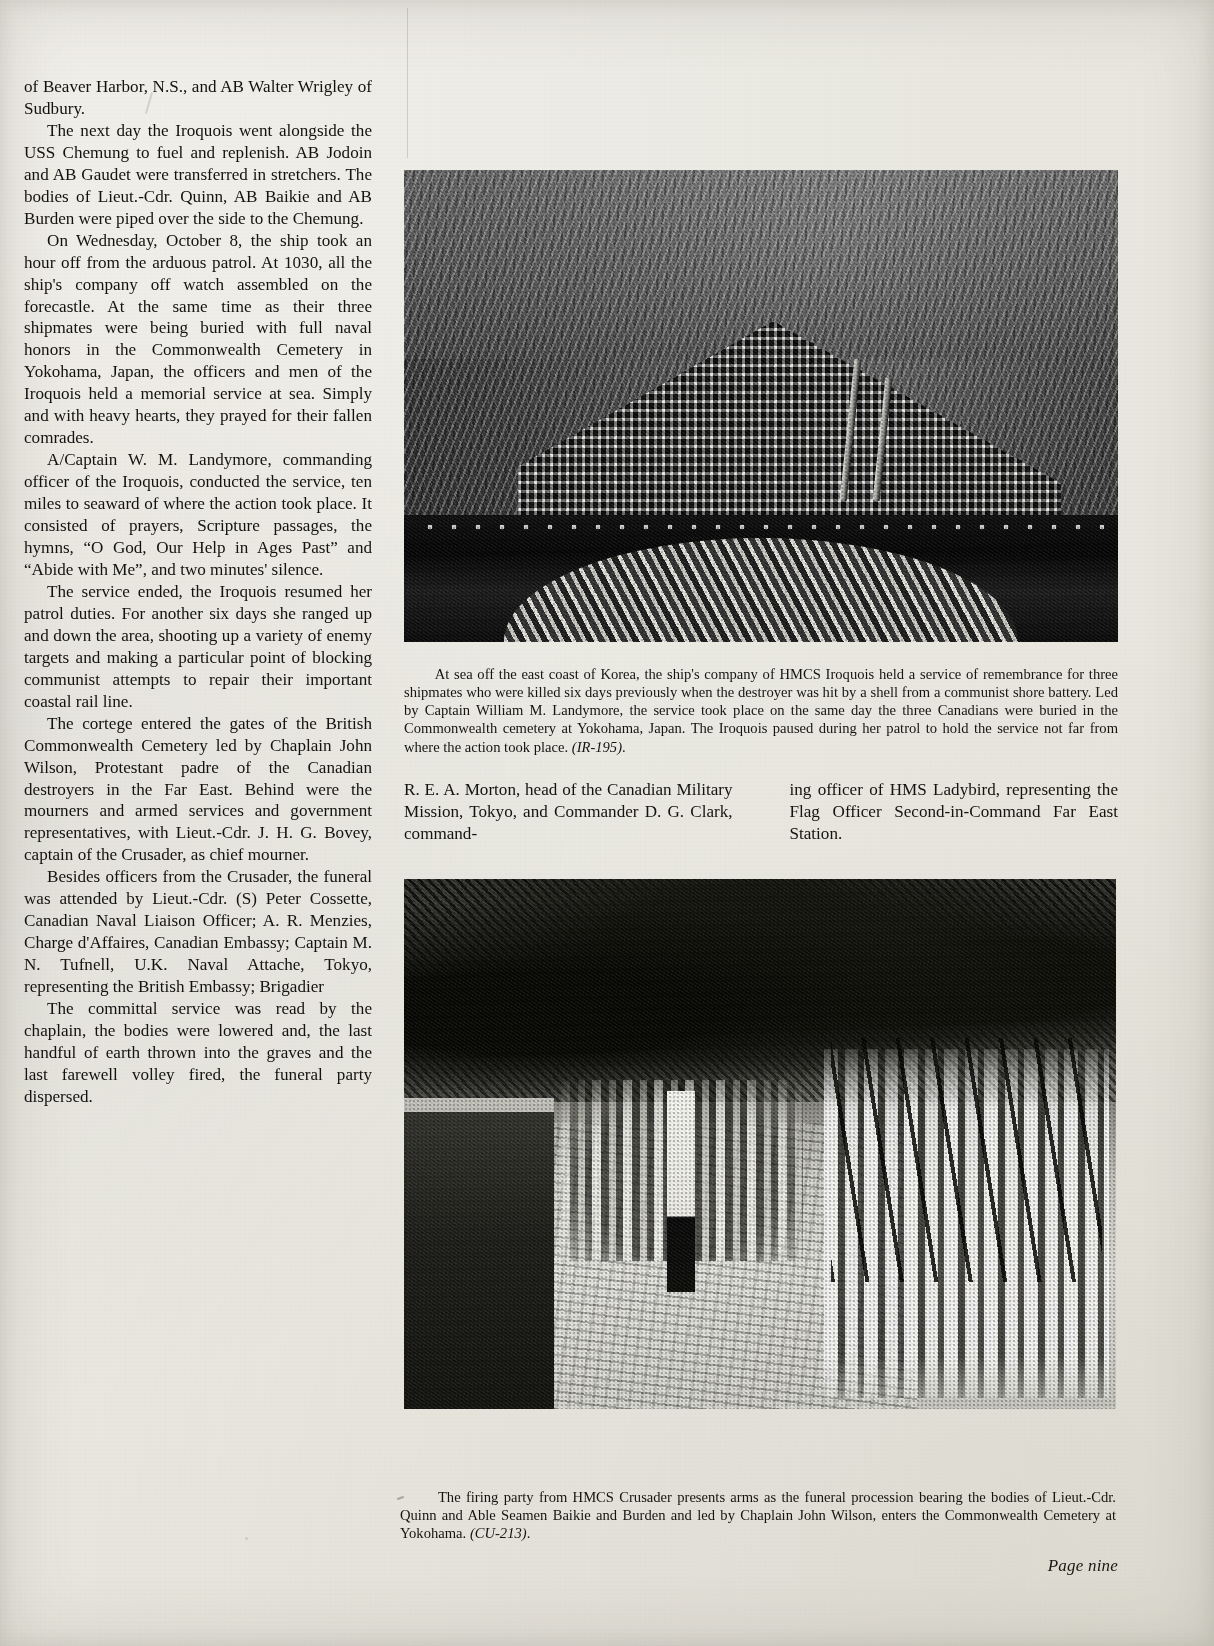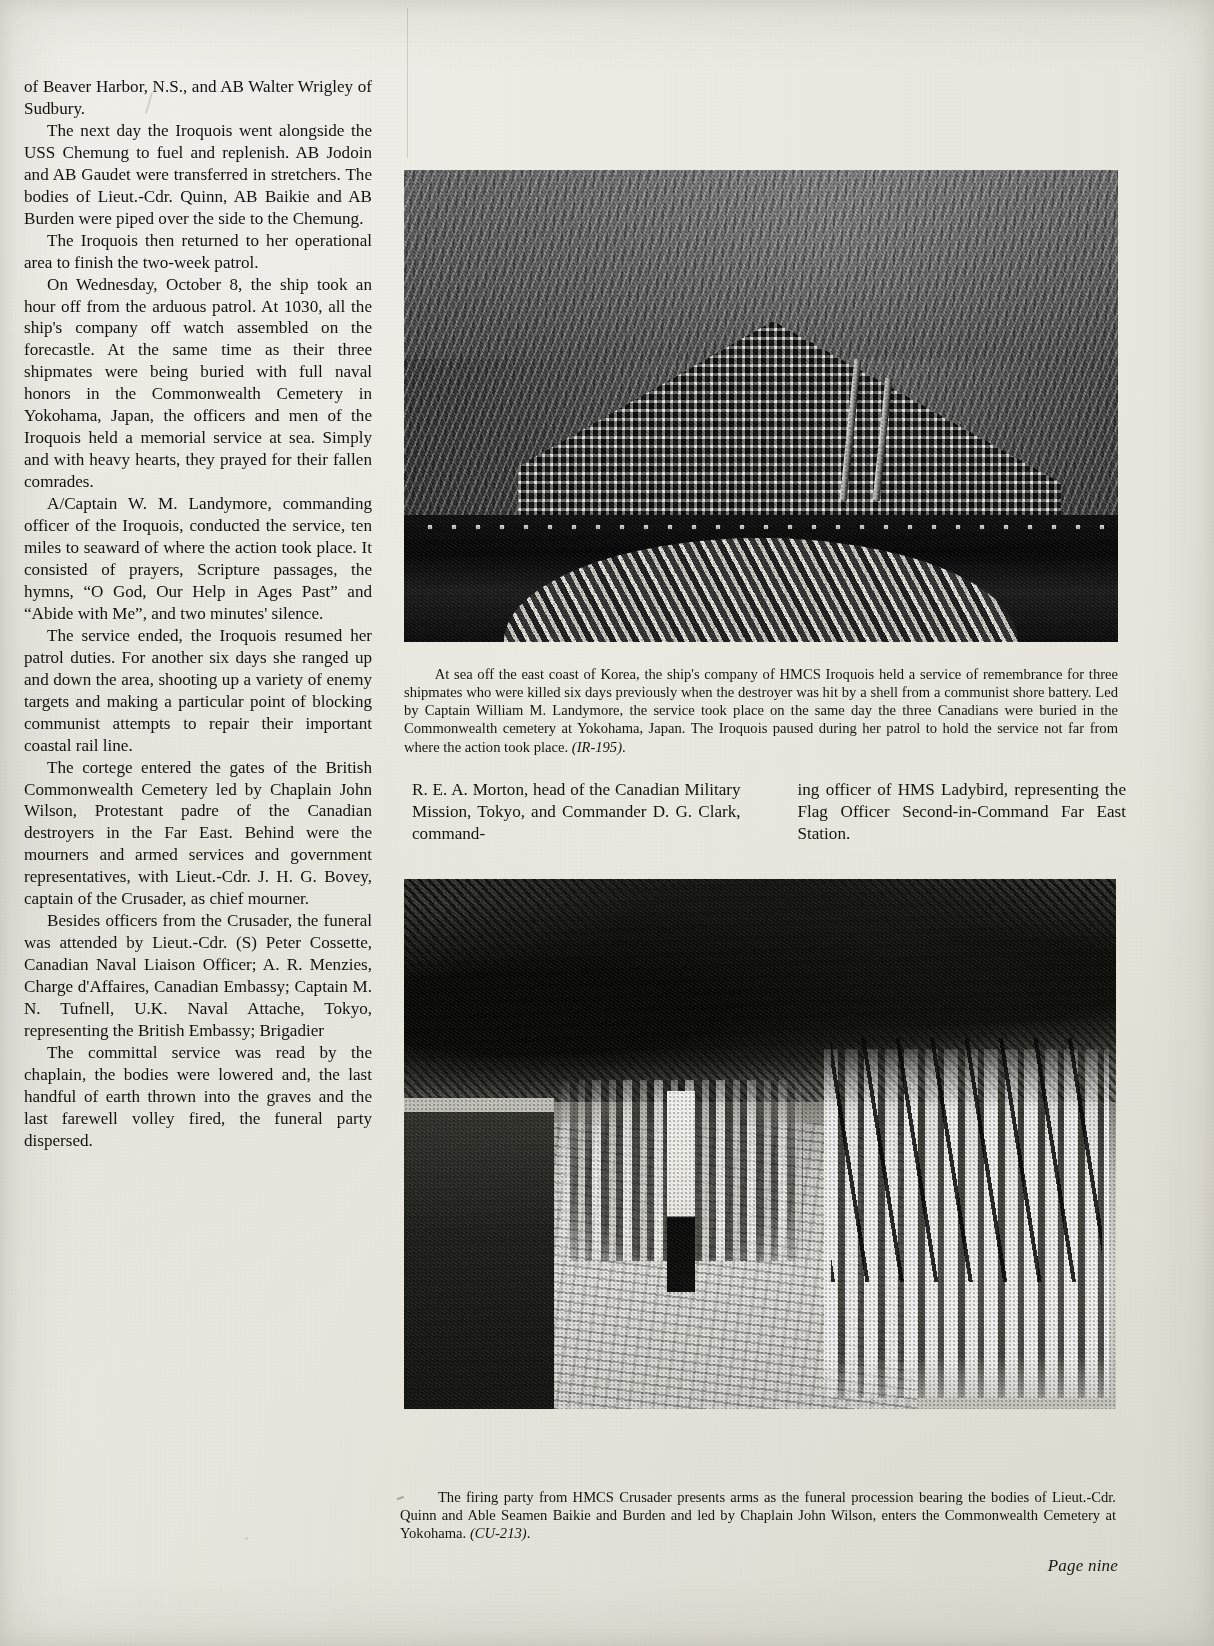--- a/index.html
+++ b/index.html
@@ -212,21 +212,20 @@
   
   #two-col {
     position: absolute;
     left: 404px;
     top: 779px;
     width: 714px;
     display: flex;
     gap: 57px;
     font-size: 17.1px;
     line-height: 1.3;
-    margin-left: 8px;
   }
   #two-col .col { width: 336px; text-align: justify; }
   #two-col .col p { margin: 0; }
 
   
   #page-number {
     position: absolute;
     right: 96px;
     top: 1556px;
     font-style: italic;
@@ -244,21 +243,20 @@
   #art-4 { left: 245px; top: 1537px; width: 3px; height: 3px; border-radius: 50%; opacity: .4; }
 </style>
 </head>
 <body>
 
 <div id="page">
 
   <div class="left-col">
     <p>of Beaver Harbor, N.S., and AB Walter Wrigley of Sudbury.</p>
     <p class="indent">The next day the Iroquois went alongside the USS Chemung to fuel and replenish. AB Jodoin and AB Gaudet were transferred in stretchers. The bodies of Lieut.-Cdr. Quinn, AB Baikie and AB Burden were piped over the side to the Chemung.</p>
-    <p class="indent">The Iroquois then returned to her operational area to finish the two-week patrol.</p>
     <p class="indent">On Wednesday, October 8, the ship took an hour off from the arduous patrol. At 1030, all the ship's company off watch assembled on the forecastle. At the same time as their three shipmates were being buried with full naval honors in the Commonwealth Cemetery in Yokohama, Japan, the officers and men of the Iroquois held a memorial service at sea. Simply and with heavy hearts, they prayed for their fallen comrades.</p>
     <p class="indent">A/Captain W. M. Landymore, commanding officer of the Iroquois, conducted the service, ten miles to seaward of where the action took place. It consisted of prayers, Scripture passages, the hymns, “O God, Our Help in Ages Past” and “Abide with Me”, and two minutes' silence.</p>
     <p class="indent">The service ended, the Iroquois resumed her patrol duties. For another six days she ranged up and down the area, shooting up a variety of enemy targets and making a particular point of blocking communist attempts to repair their important coastal rail line.</p>
     <p class="indent">The cortege entered the gates of the British Commonwealth Cemetery led by Chaplain John Wilson, Protestant padre of the Canadian destroyers in the Far East. Behind were the mourners and armed services and government representatives, with Lieut.-Cdr. J. H. G. Bovey, captain of the Crusader, as chief mourner.</p>
     <p class="indent">Besides officers from the Crusader, the funeral was attended by Lieut.-Cdr. (S) Peter Cossette, Canadian Naval Liaison Officer; A. R. Menzies, Charge d'Affaires, Canadian Embassy; Captain M. N. Tufnell, U.K. Naval Attache, Tokyo, representing the British Embassy; Brigadier</p>
     <p class="indent">The committal service was read by the chaplain, the bodies were lowered and, the last handful of earth thrown into the graves and the last farewell volley fired, the funeral party dispersed.</p>
   </div>
 
   <div class="photo" id="photo-one">
     <div class="ink">

